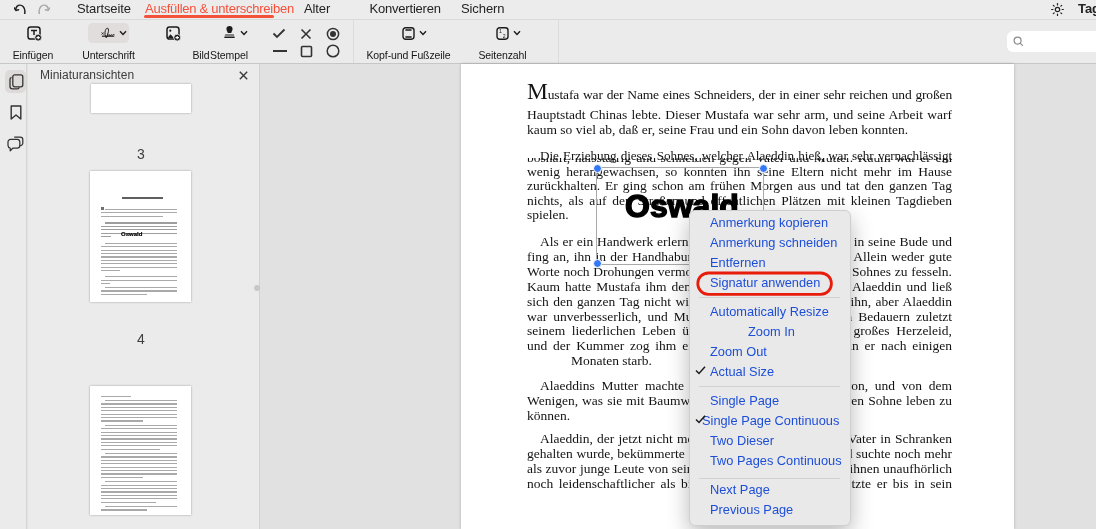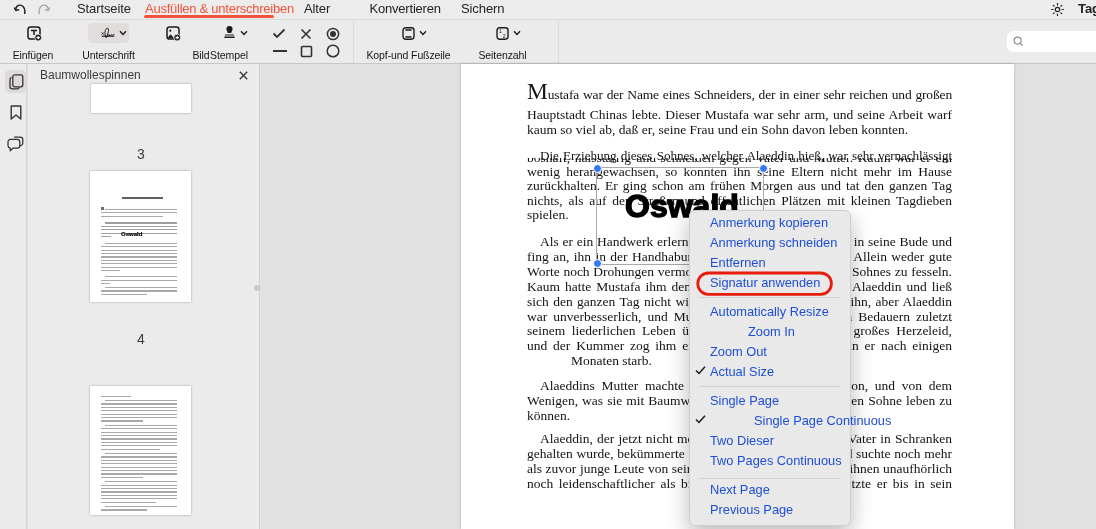--- a/index.html
+++ b/index.html
@@ -170,21 +170,21 @@
   <path d="M2.6 3.4 a2 2 0 0 0 -1.6 2 v7 a2.4 2.4 0 0 0 2.4 2.4 h5 a2 2 0 0 0 1.9 -1.4" fill="none" stroke="#333" stroke-width="1.3"></path>
 </svg>
 <svg class="abs" style="left:10px;top:105px" width="12" height="15" viewBox="0 0 12 15">
   <path d="M1.2 1 h9.6 v13 l-4.8 -4 l-4.8 4 z" fill="none" stroke="#333" stroke-width="1.4" stroke-linejoin="round"></path>
 </svg>
 <svg class="abs" style="left:7px;top:136px" width="17" height="16" viewBox="0 0 17 16">
   <path d="M7.2 1 h6 a2.6 2.6 0 0 1 2.6 2.6 v3.4 a2.6 2.6 0 0 1 -2.6 2.6 h-0.4" fill="none" stroke="#333" stroke-width="1.25" stroke-linejoin="round"></path>
   <path d="M3.6 3.4 h6.6 a2.6 2.6 0 0 1 2.6 2.6 v3.6 a2.6 2.6 0 0 1 -2.6 2.6 h-4.4 l-2.6 2.6 v-2.7 a2.6 2.6 0 0 1 -2.2 -2.5 v-3.6 a2.6 2.6 0 0 1 2.6 -2.6 z" fill="#ebebeb" stroke="#333" stroke-width="1.25" stroke-linejoin="round"></path>
 </svg>
 
-<div id="sbtitle">Baumwollespinnen</div>
+<div id="sbtitle">Miniaturansichten</div>
 <svg class="abs" style="left:239px;top:71px" width="9" height="9" viewBox="0 0 9 9">
     <path d="M0.8 0.8 L8.2 8.2 M8.2 0.8 L0.8 8.2" stroke="#3a3a3a" stroke-width="1.4"></path>
   </svg>
 
 <div class="thumb" style="left:91px;top:84px;width:100px;height:29px;"></div>
 <div class="pno" style="left:126px;top:146px;">3</div>
 <div class="thumb" id="th3" style="left:90px;top:171px;width:101px;height:131px;"></div>
 <div class="pno" style="left:126px;top:331px;">4</div>
 <div class="thumb" id="th4" style="left:90px;top:386px;width:101px;height:129px;"></div>
 <div class="abs" style="left:254px;top:285px;width:6px;height:6px;border-radius:50%;background:#c7c7c7;"></div>
@@ -295,21 +295,21 @@
 <div class="msep" style="top:297px;left:699px;"></div>
 <div class="mi" style="left:710px;top:302px;">Automatically Resize</div>
 <div class="mi" style="left:740px;top:322px;margin-left:8px;">Zoom In</div>
 <div class="mi" style="left:710px;top:342px;">Zoom Out</div>
 <div class="mi" style="left:710px;top:362px;">Actual Size</div>
 <svg class="abs" style="left:695px;top:366px" width="11" height="9" viewBox="0 0 11 9">
     <path d="M1 4.5 L4 7.5 L10 0.8" fill="none" stroke="#1c1c1c" stroke-width="1.5"></path>
   </svg>
 <div class="msep" style="top:386px;left:699px;"></div>
 <div class="mi" style="left:710px;top:391px;">Single Page</div>
-<div class="mi" style="left:726px;top:411px;margin-left:28px;">Single Page Continuous</div>
+<div class="mi" style="left:674px;top:411px;margin-left:28px;">Single Page Continuous</div>
 <svg class="abs" style="left:695px;top:415px" width="11" height="9" viewBox="0 0 11 9">
     <path d="M1 4.5 L4 7.5 L10 0.8" fill="none" stroke="#1c1c1c" stroke-width="1.5"></path>
   </svg>
 <div class="mi" style="left:710px;top:431px;">Two Dieser</div>
 <div class="mi" style="left:710px;top:451px;">Two Pages Continuous</div>
 <div class="msep" style="top:478px;left:699px;"></div>
 <div class="mi" style="left:710px;top:480px;">Next Page</div>
 <div class="mi" style="left:710px;top:500px;">Previous Page</div>
 
 <svg class="abs" style="left:694px;top:269px" width="142" height="30" viewBox="0 0 142 30">

